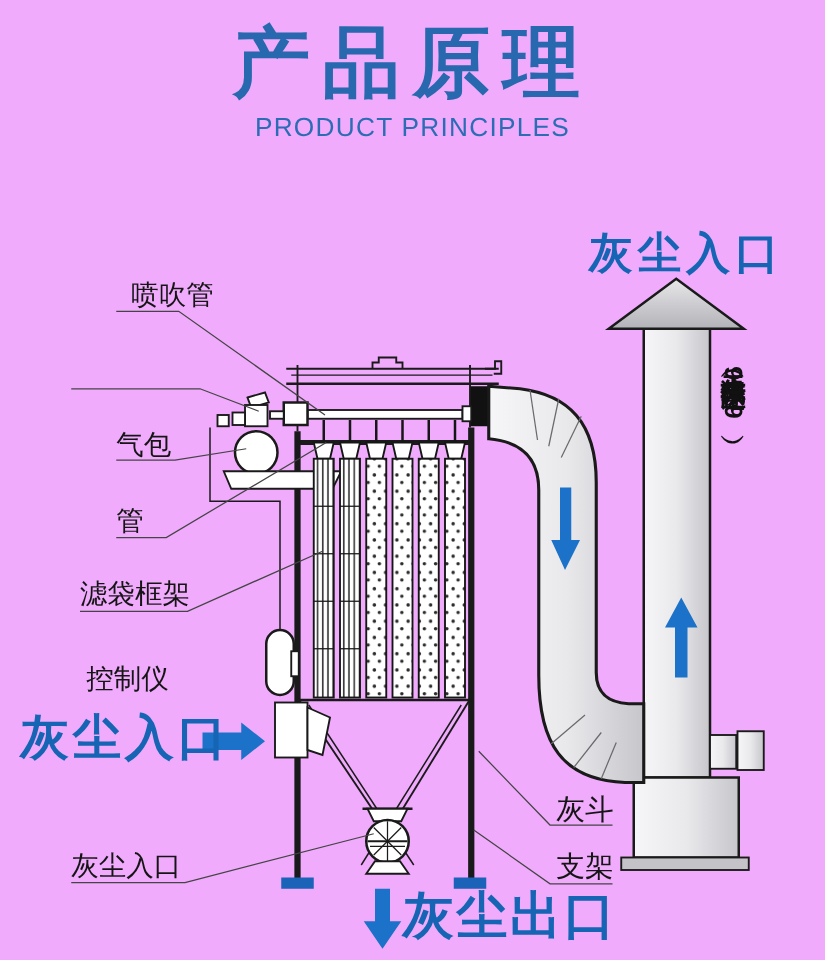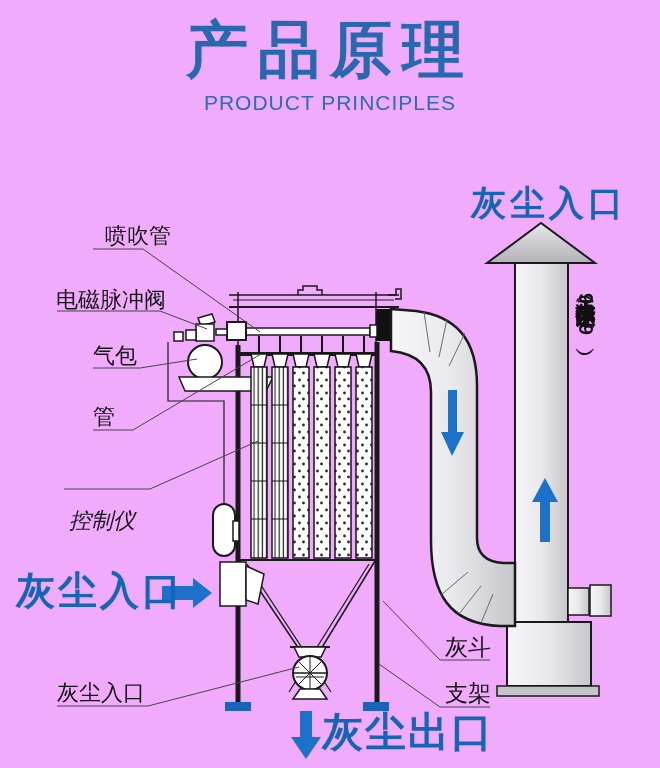--- a/index.html
+++ b/index.html
@@ -176,24 +176,24 @@
       <polyline points="57,706 148,706 299,667"></polyline>
       <polyline points="490,660 440,660 383,601"></polyline>
       <polyline points="490,707 440,707 379,664"></polyline>
     </g>
   </svg>
 
   <div class="title">产品原理</div>
   <div class="subtitle">PRODUCT PRINCIPLES</div>
 
   <div class="lbl" style="left:93px;top:224px;margin-left:12px;">喷吹管</div>
-  <div class="lbl" style="left:56px;top:288px;">电磁脉冲阀</div>
   <div class="lbl" style="left:93px;top:344px;">气包</div>
   <div class="lbl" style="left:93px;top:405px;">管</div>
-  <div class="lbl" style="left:69px;top:509px;font-style:italic;">控制仪</div>
+  <div class="lbl" style="left:64px;top:463px;">滤袋框架</div>
+  <div class="lbl" style="left:69px;top:531px;">控制仪</div>
   <div class="lbl" style="left:57px;top:681px;">灰尘入口</div>
   <div class="lbl sm" style="left:445px;top:635px;text-align:right;">灰斗</div>
   <div class="lbl sm" style="left:445px;top:681px;">支架</div>
 
   <div class="big-blue clean-gas">灰尘入口</div>
   <div class="big-blue dust-inlet">灰尘入口</div>
   <div class="big-blue dust-outlet">灰尘出口</div>
   <div class="v-text">干净气体（除尘达99.9）</div>
 
 </div>

